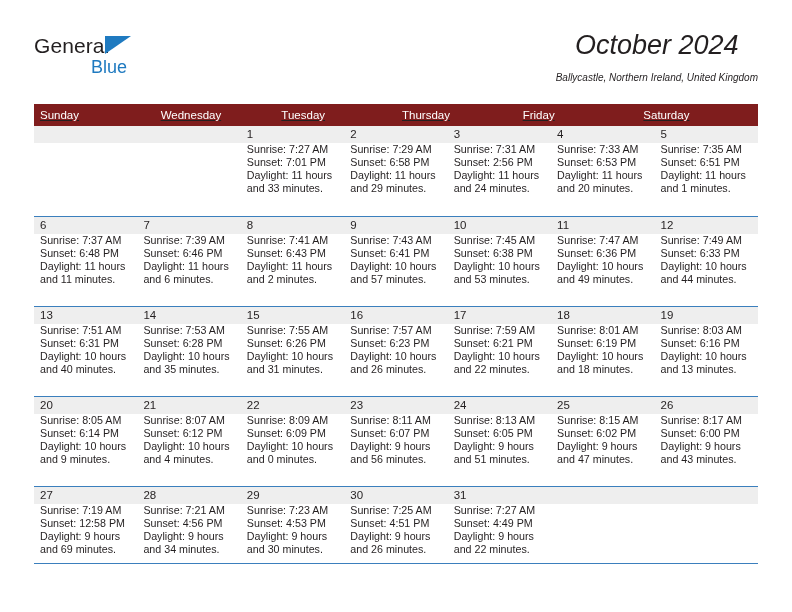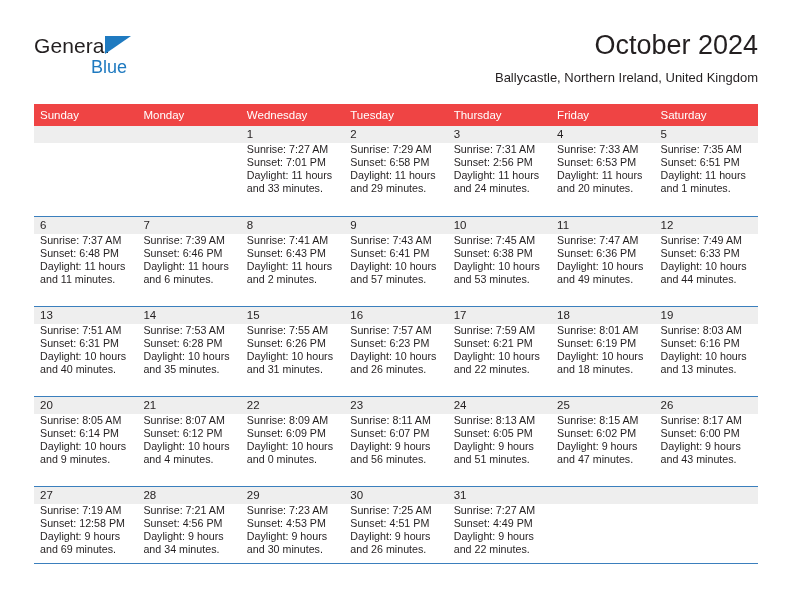--- a/index.html
+++ b/index.html
@@ -62,50 +62,52 @@
     font-size: 18px;
     color: #1f7ac0;
     line-height: 24px;
     font-family: "Liberation Sans", sans-serif;
   }
 
   .title-block {
     position: absolute;
     right: 0;
     top: 0;
-    text-align: right;
+    text-align: center;
+    font-style: italic;
   }
   .cal-title {
     font-size: 27px;
     color: #231f20;
     line-height: 34px;
     white-space: nowrap;
     font-weight: normal;
     margin: 0;
   }
   .cal-subtitle {
-    font-size: 13px;
+    font-size: 10px;
     color: #231f20;
     line-height: 20px;
     white-space: nowrap;
     margin: 6px 0 0 0;
     font-weight: normal;
   }
 
   
   .calendar {
     position: absolute;
     left: 34px;
     top: 104px;
     width: 724px;
   }
   .weekday-row {
     display: flex;
-    background: #ef4444;
+    background: #7f1d1d;
     height: 22px;
+    text-decoration: underline;
   }
   .weekday {
     flex: 1 1 0;
     color: #ffffff;
     font-size: 11.5px;
     line-height: 22px;
     padding-left: 6px;
     box-sizing: border-box;
     white-space: nowrap;
   }
@@ -172,21 +174,20 @@
     <div class="title-block">
       <div class="cal-title">October 2024</div>
       <div class="cal-subtitle">Ballycastle, Northern Ireland, United Kingdom</div>
     </div>
 
   </div>
 
   <div class="calendar">
     <div class="weekday-row" id="weekday-row">
         <div class="weekday">Sunday</div>
-        <div class="weekday">Monday</div>
         <div class="weekday">Wednesday</div>
         <div class="weekday">Tuesday</div>
         <div class="weekday">Thursday</div>
         <div class="weekday">Friday</div>
         <div class="weekday">Saturday</div>
       </div>
     <div id="weeks-container">
         <div class="week-row first">
           <div class="day-cell empty">
             <div class="day-num-band">

